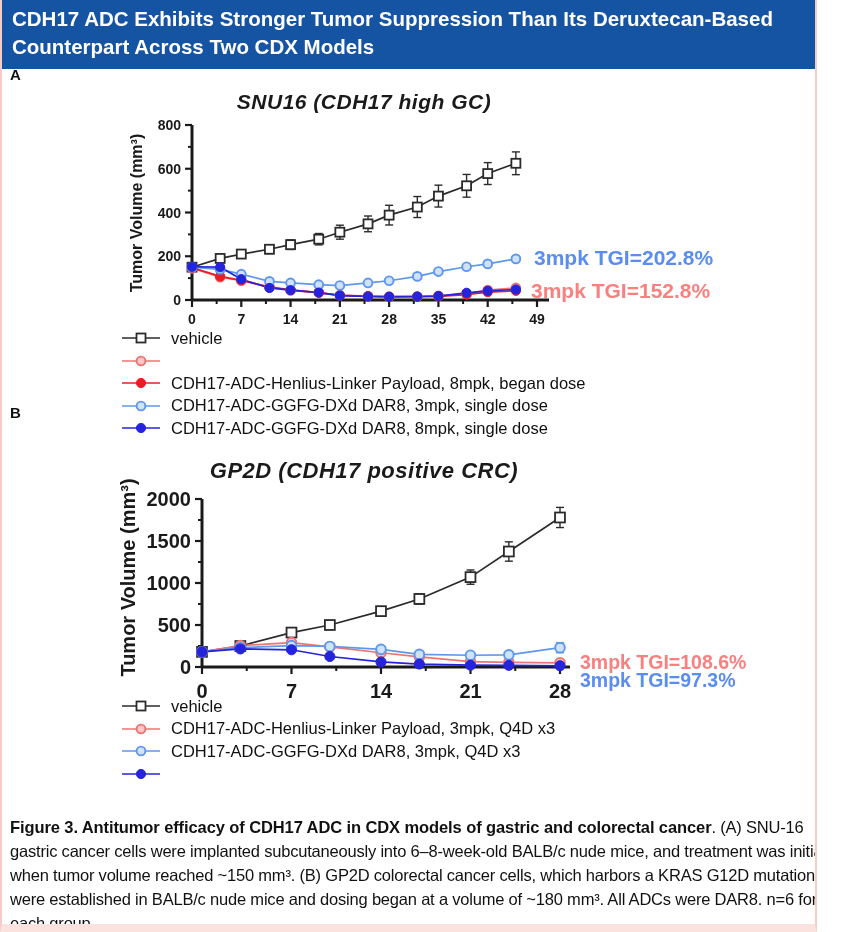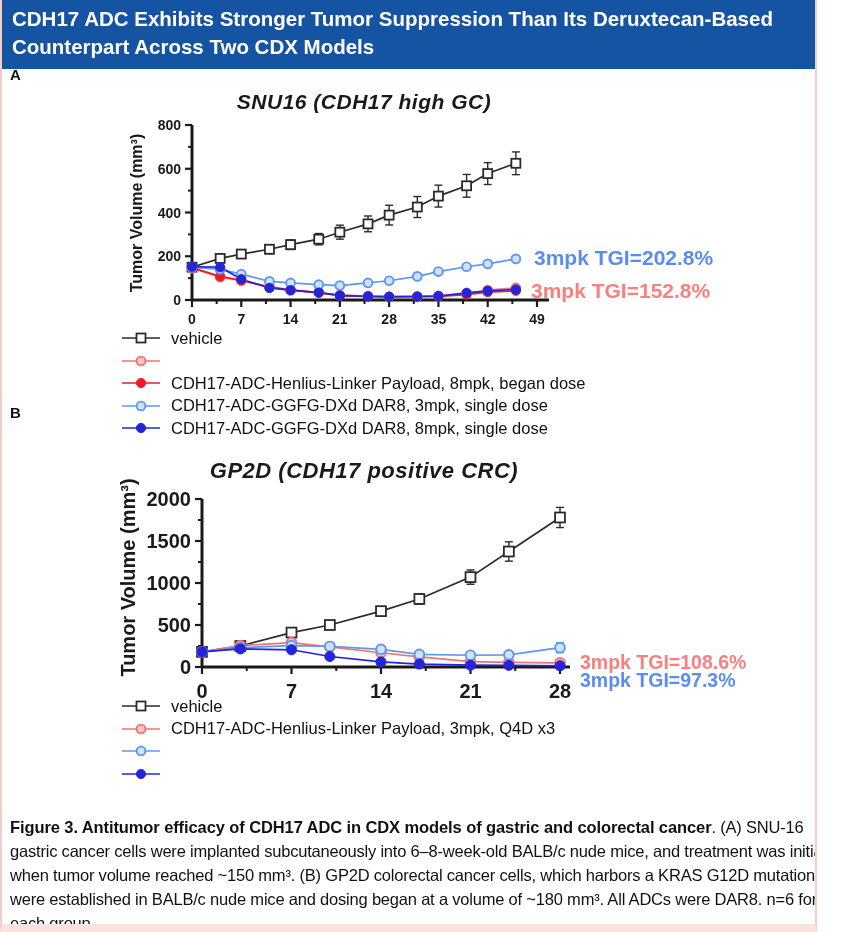--- a/index.html
+++ b/index.html
@@ -626,20 +626,21 @@
           <line x1="4" y1="8" x2="42" y2="8" stroke="#ee7472" stroke-width="1.7"></line>
           <circle cx="23" cy="8" r="4.4" fill="#fbc6c5" stroke="#ee7472" stroke-width="1.9"></circle>
         </svg>
         <span>CDH17-ADC-Henlius-Linker Payload, 3mpk, Q4D x3</span>
       </div>
       <div class="legend-row">
         <svg width="46" height="16">
           <line x1="4" y1="8" x2="42" y2="8" stroke="#5e97ee" stroke-width="1.7"></line>
           <circle cx="23" cy="8" r="4.4" fill="#cfe2fb" stroke="#5e97ee" stroke-width="1.9"></circle>
         </svg>
+        <span>CDH17-ADC-GGFG-DXd DAR8, 3mpk, Q4D x3</span>
       </div>
       <div class="legend-row">
         <svg width="46" height="16">
           <line x1="4" y1="8" x2="42" y2="8" stroke="#2424dc" stroke-width="1.7"></line>
           <circle cx="23" cy="8" r="4.6" fill="#2424dc" stroke="#2424dc" stroke-width="1"></circle>
         </svg>
       </div>
     </div>
 
   <p class="caption"><b>Figure 3. Antitumor efficacy of CDH17 ADC in CDX models of gastric and colorectal cancer</b><span>. (A) SNU-16 gastric cancer cells were implanted subcutaneously into 6–8-week-old BALB/c nude mice, and treatment was initiated when tumor volume reached ~150 mm³. (B) GP2D colorectal cancer cells, which harbors a KRAS G12D mutation, were established in BALB/c nude mice and dosing began at a volume of ~180 mm³. All ADCs were DAR8. n=6 for each group.</span></p>

